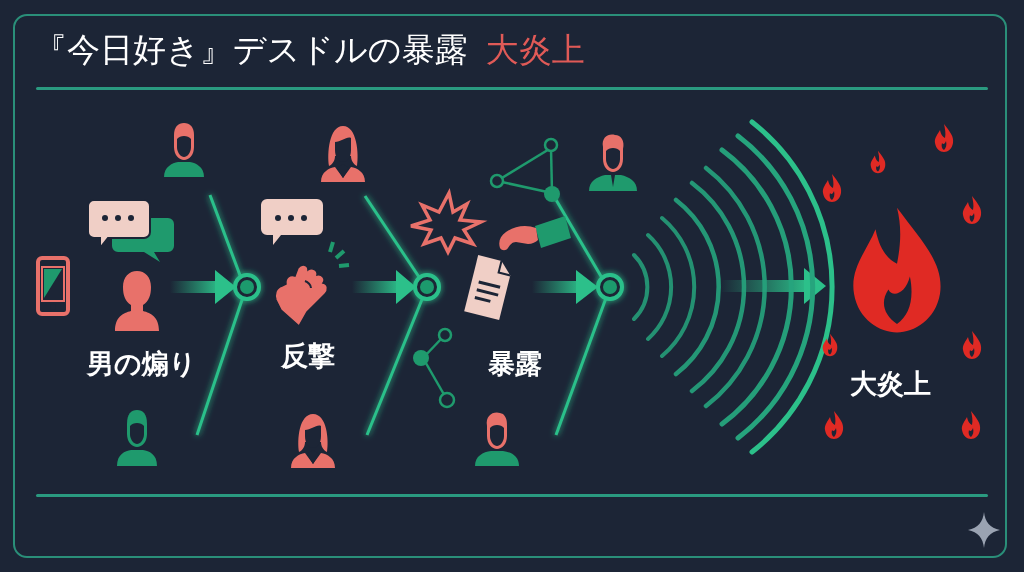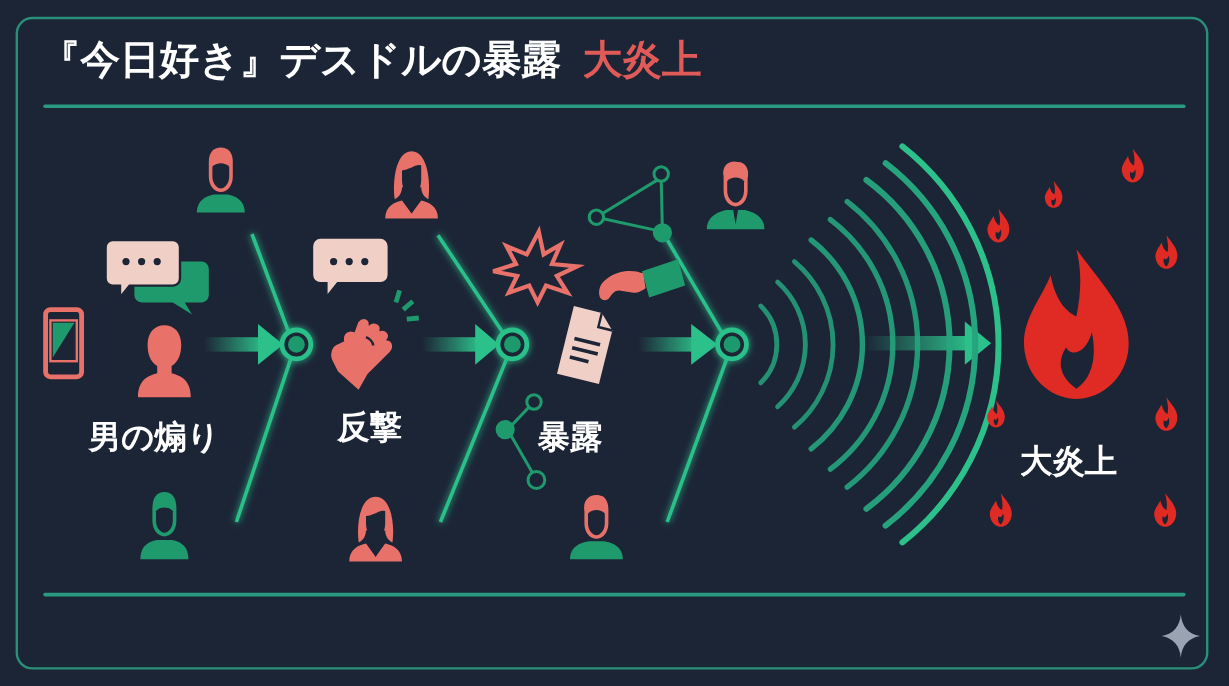--- a/index.html
+++ b/index.html
@@ -1,18 +1,18 @@
 <!DOCTYPE html>
 <html><head>
 <meta charset="utf-8">
 <style>
   html,body{margin:0;padding:0;}
   body{width:1024px;height:572px;background:#1c2536;overflow:hidden;position:relative;font-family:"DejaVu Sans","Liberation Sans",sans-serif;}
   .frame{position:absolute;left:13px;top:14px;width:994px;height:544px;border:2px solid #2a8f79;border-radius:14px;box-sizing:border-box;}
-  .title{position:absolute;left:34px;top:28px;font-size:33px;font-weight:bold;color:#ffffff;letter-spacing:0px;white-space:nowrap;}
+  .title{position:absolute;left:34px;top:28px;font-size:33px;font-weight:normal;color:#ffffff;letter-spacing:0px;white-space:nowrap;}
   .title .hot{color:#e05a57;margin-left:18px;}
   .divider{position:absolute;height:3px;background:#2a9a80;border-radius:2px;}
   .label{position:absolute;font-size:27px;font-weight:bold;color:#ffffff;white-space:nowrap;}
   svg.diagram{position:absolute;left:0;top:0;}
   .sparkle{position:absolute;left:966px;top:512px;}
 </style>
 </head>
 <body>
 
 <div class="frame"></div>
@@ -216,20 +216,20 @@
       <use href="#fireSmall"></use>
     </g>
   <g transform="translate(834,425) scale(1)">
       <use href="#fireSmall"></use>
     </g>
   <g transform="translate(971,425) scale(1)">
       <use href="#fireSmall"></use>
     </g>
 </svg>
 
-<div class="label" style="left:74px;top:346px;">男の煽り</div>
+<div class="label" style="left:87px;top:346px;">男の煽り</div>
 <div class="label" style="left:281px;top:338px;">反撃</div>
-<div class="label" style="left:448px;top:346px;">暴露</div>
+<div class="label" style="left:488px;top:346px;">暴露</div>
 <div class="label" style="left:850px;top:366px;">大炎上</div>
 
 <svg class="sparkle" width="36" height="36" viewBox="0 0 36 36">
   <path d="M18,0 C19,10 24,16 34,18 C24,20 19,26 18,36 C17,26 12,20 2,18 C12,16 17,10 18,0 Z" fill="#9aa3b2"></path>
 </svg>
 
 </body></html>

